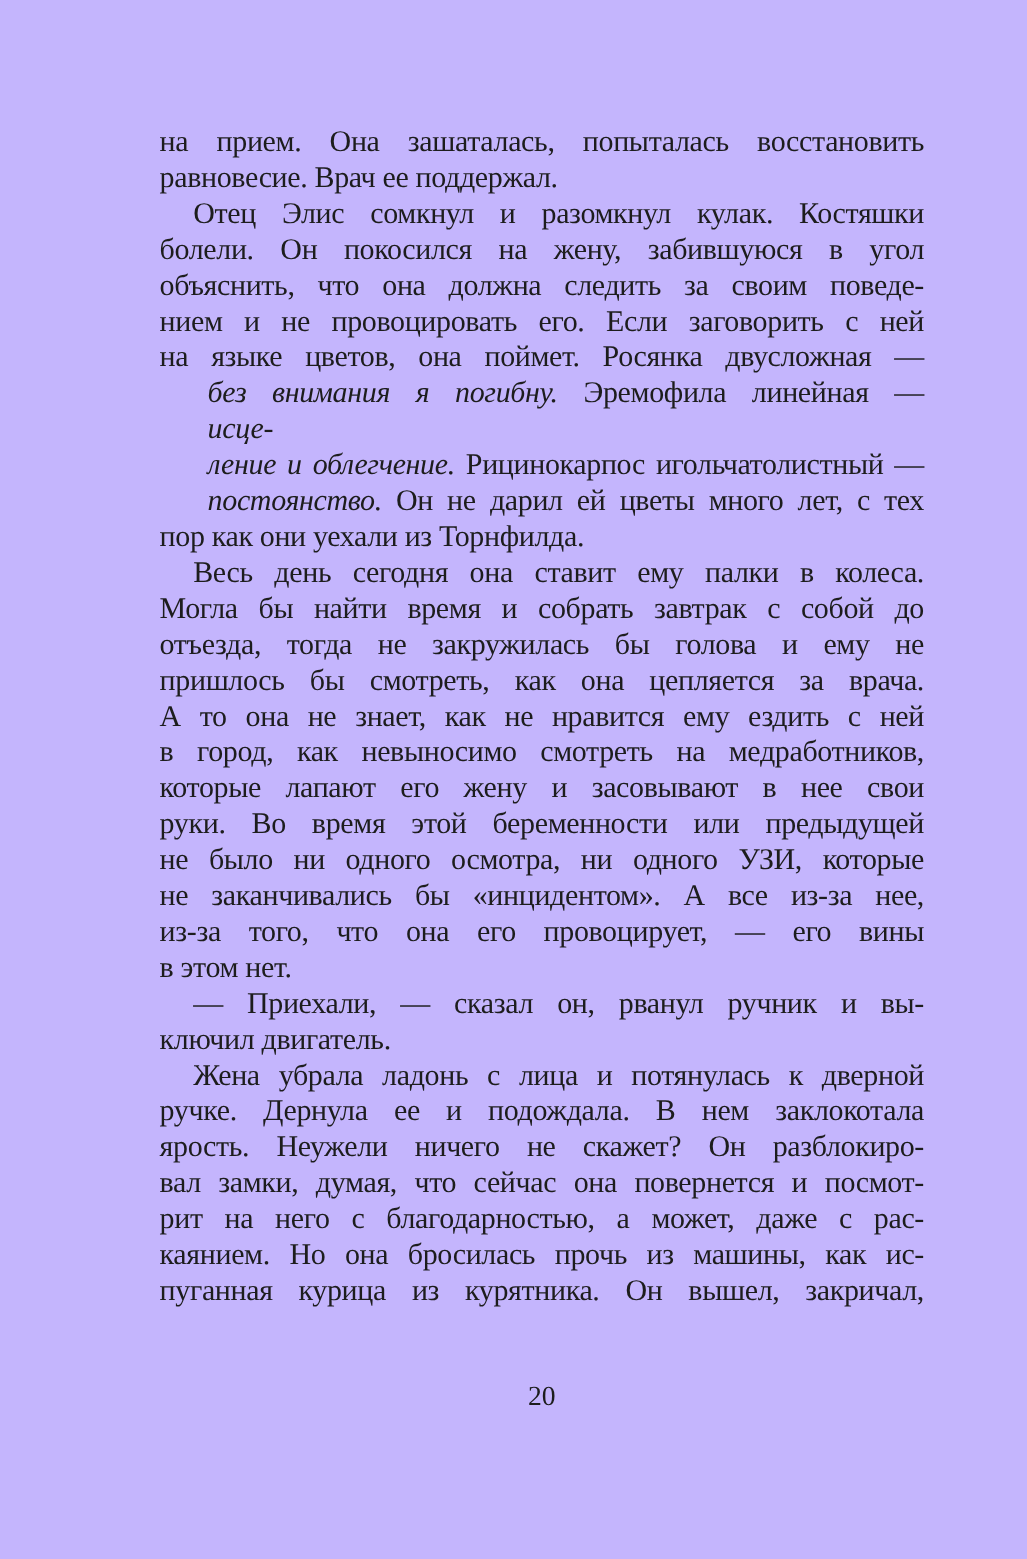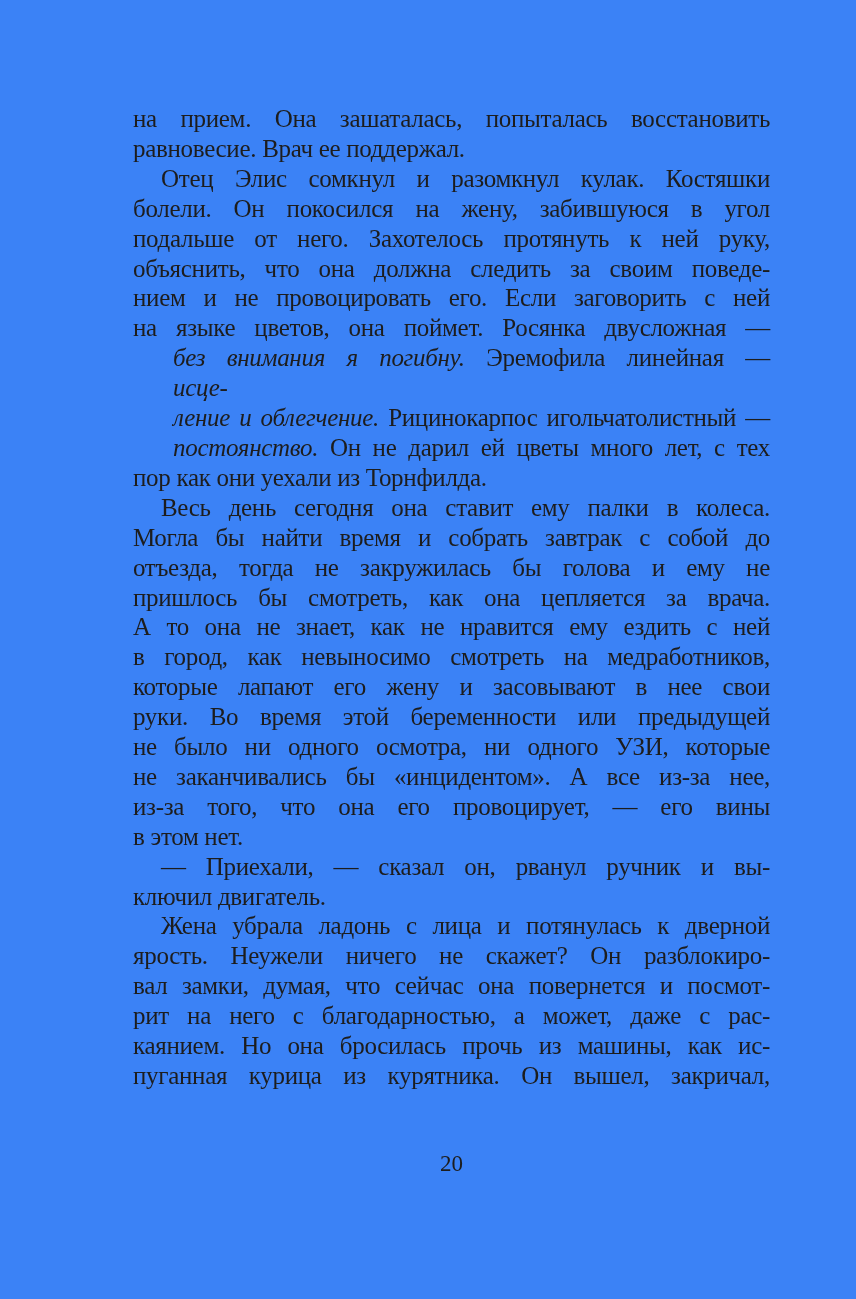--- a/index.html
+++ b/index.html
@@ -10,21 +10,21 @@
     width: 856px;
     height: 1299px;
     background: #ffffff;
     font-family: "Liberation Serif", "DejaVu Serif", serif;
     overflow: hidden;
   }
   .page {
     position: relative;
     width: 856px;
     height: 1299px;
-    background: #3b82f6;
+    background: #c4b5fd;
   }
   .text-block {
     position: absolute;
     left: 133px;
     top: 104px;
     width: 637px;
     color: #1d1d1d;
     font-size: 25px;
     line-height: 29.9px;
     letter-spacing: -0.3px;
@@ -65,21 +65,20 @@
 
 <div class="page">
   <div class="text-block" id="text-block" style="color: rgb(29, 29, 29);">
       <div class="para">
         <div class="line j"><span>на прием. Она зашаталась, попыталась восстановить</span></div>
         <div class="line"><span>равновесие. Врач ее поддержал.</span></div>
       </div>
       <div class="para">
         <div class="line j indent"><span>Отец Элис сомкнул и разомкнул кулак. Костяшки</span></div>
         <div class="line j"><span>болели. Он покосился на жену, забившуюся в угол</span></div>
-        <div class="line j"><span>подальше от него. Захотелось протянуть к ней руку,</span></div>
         <div class="line j"><span>объяснить, что она должна следить за своим поведе-</span></div>
         <div class="line j"><span>нием и не провоцировать его. Если заговорить с ней</span></div>
         <div class="line j"><span>на языке цветов, она поймет. Росянка двусложная —</span></div>
         <div class="line j"><em>без внимания я погибну.</em><span> Эремофила линейная — </span><em>исце-</em></div>
         <div class="line j"><em>ление и облегчение.</em><span> Рицинокарпос игольчатолистный —</span></div>
         <div class="line j"><em>постоянство.</em><span> Он не дарил ей цветы много лет, с тех</span></div>
         <div class="line"><span>пор как они уехали из Торнфилда.</span></div>
       </div>
       <div class="para">
         <div class="line j indent"><span>Весь день сегодня она ставит ему палки в колеса.</span></div>
@@ -94,20 +93,21 @@
         <div class="line j"><span>не заканчивались бы «инцидентом». А все из-за нее,</span></div>
         <div class="line j"><span>из-за того, что она его провоцирует, — его вины</span></div>
         <div class="line"><span>в этом нет.</span></div>
       </div>
       <div class="para">
         <div class="line j indent"><span>— Приехали, — сказал он, рванул ручник и вы-</span></div>
         <div class="line"><span>ключил двигатель.</span></div>
       </div>
       <div class="para">
         <div class="line j indent"><span>Жена убрала ладонь с лица и потянулась к дверной</span></div>
+        <div class="line j"><span>ручке. Дернула ее и подождала. В нем заклокотала</span></div>
         <div class="line j"><span>ярость. Неужели ничего не скажет? Он разблокиро-</span></div>
         <div class="line j"><span>вал замки, думая, что сейчас она повернется и посмот-</span></div>
         <div class="line j"><span>рит на него с благодарностью, а может, даже с рас-</span></div>
         <div class="line j"><span>каянием. Но она бросилась прочь из машины, как ис-</span></div>
         <div class="line j"><span>пуганная курица из курятника. Он вышел, закричал,</span></div>
       </div>
     </div>
   <div class="page-number" style="color: rgb(29, 29, 29);">20</div>
 </div>
 

